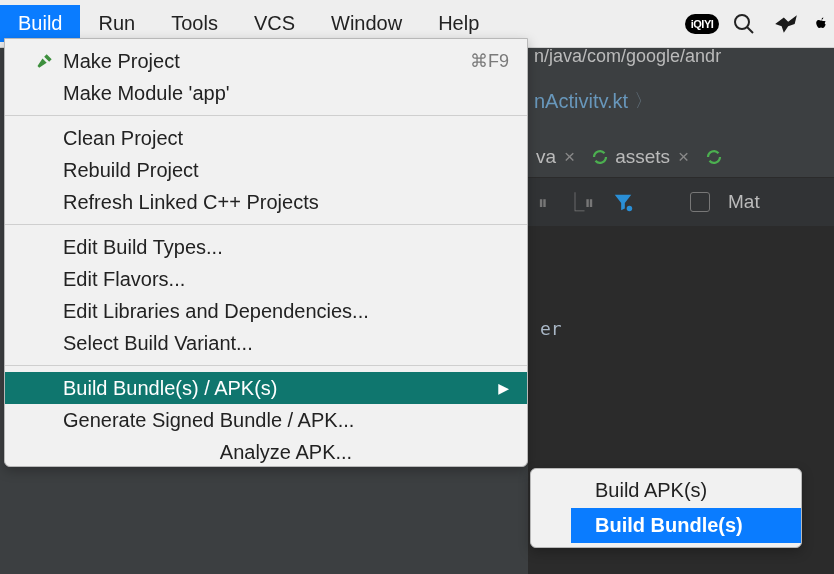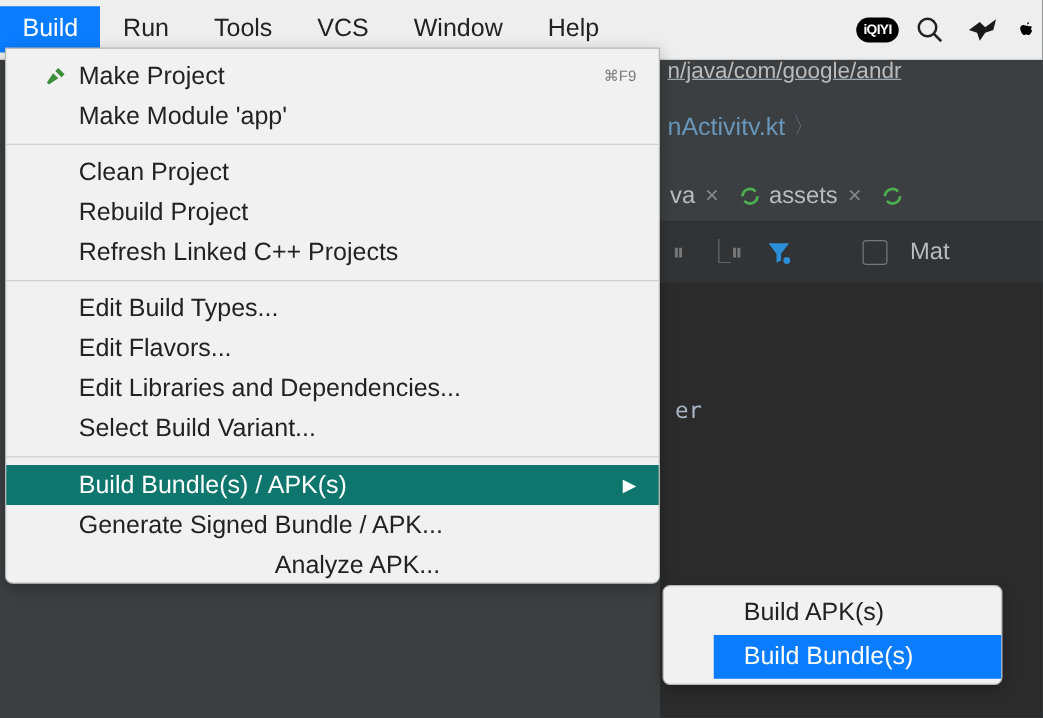--- a/index.html
+++ b/index.html
@@ -84,21 +84,21 @@
     width: 28px;
     display: inline-flex;
     align-items: center;
     justify-content: flex-start;
   }
   .dd-item .label {
     flex: 1;
   }
   .dd-item .shortcut {
     color: #7a7a7a;
-    font-size: 12px;
+    font-size: 18px;
   }
   .dd-item.highlight {
     background: #0f766e;
     color: #fff;
   }
   .dd-item .chevron {
     margin-left: 10px;
     font-size: 14px;
     color: #222;
   }
@@ -118,34 +118,34 @@
   }
   .sub-item {
     padding: 6px 24px;
     color: #222;
     cursor: default;
     margin-left: 40px;
   }
   .sub-item.highlight {
     background: #0a7cff;
     color: #fff;
+    font-weight: bold;
   }
 
   
   .editor-top {
     position: absolute;
     top: 38px;
     right: 0;
     left: 528px;
     height: 70px;
     background: #3c3f41;
     color: #9aa7b0;
     padding: 8px 6px;
     overflow: hidden;
-    text-decoration: underline;
   }
   .path-line {
     color: #bbbbbb;
     font-size: 18px;
     white-space: nowrap;
   }
   .file-crumb {
     color: #6897bb;
     font-size: 20px;
     white-space: nowrap;

